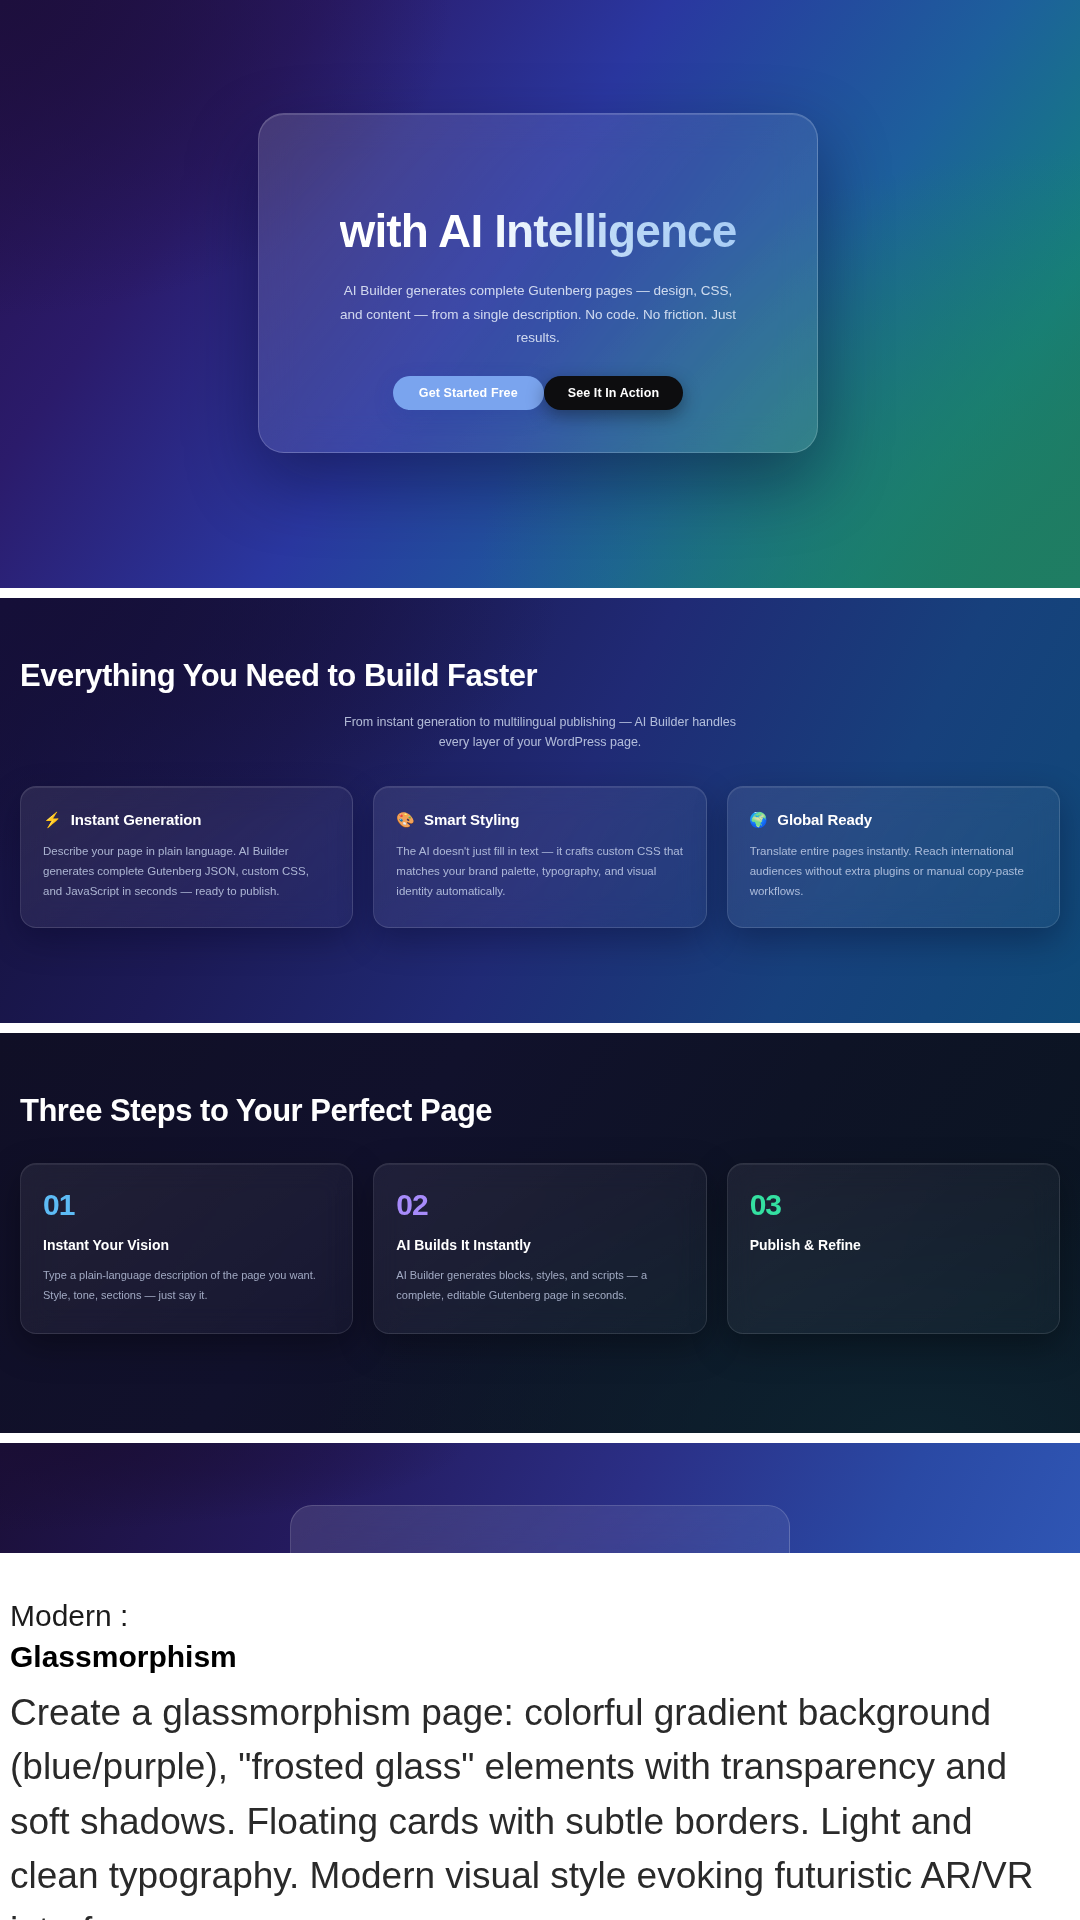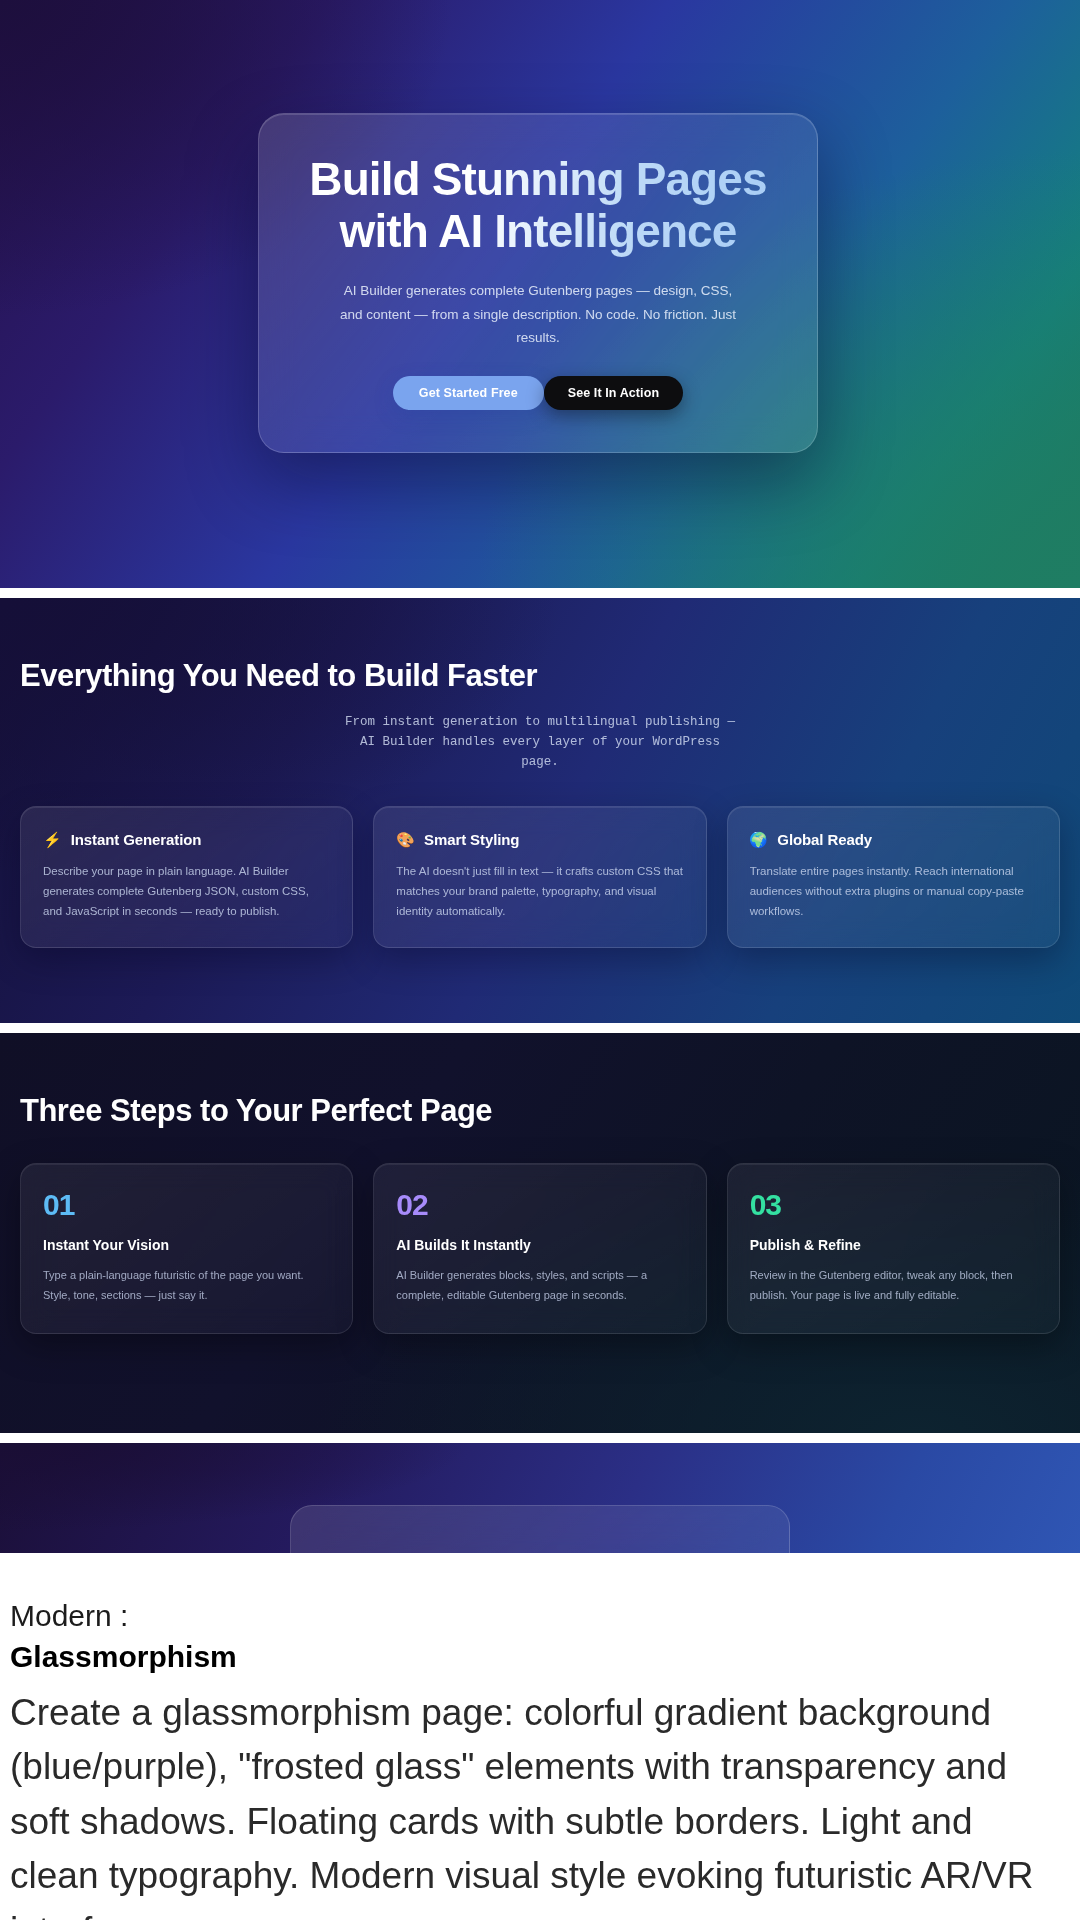--- a/index.html
+++ b/index.html
@@ -69,21 +69,20 @@
     overflow:hidden;
   }
   .sec-head{ padding:60px 20px 0 20px; }
   .sec-title{
     font-size:31px; font-weight:700; letter-spacing:-0.5px; color:#ffffff;
   }
   .sec-sub{
     margin:18px auto 16px auto; width:400px;
     font-size:12.5px; line-height:1.6; text-align:center;
     color:rgba(214,224,244,0.80);
-    font-family:Liberation Mono, monospace;
   }
   .cards{
     display:flex; gap:20px; padding:0 20px; margin-top:34px;
   }
   .f-card{
     flex:1; border-radius:16px;
     background:linear-gradient(145deg, rgba(255,255,255,0.085) 0%, rgba(255,255,255,0.035) 100%);
     border:1px solid rgba(255,255,255,0.12);
     box-shadow:0 12px 34px rgba(3,4,28,0.32), inset 0 1px 0 rgba(255,255,255,0.09);
     backdrop-filter:blur(14px);
@@ -148,21 +147,21 @@
   .divider-white{ height:10px; background:#fff; }
 </style>
 </head>
 <body>
 
 <div class="page">
 
   <section class="hero">
     <div class="hero-card">
       <h1 class="hero-title">
-        <span>Build Stunning Pages</span><br>
+        <br>
         <span>with AI Intelligence</span>
       </h1>
       <p class="hero-sub">AI Builder generates complete Gutenberg pages — design, CSS, and content — from a single description. No code. No friction. Just results.</p>
       <div class="hero-btns">
         <button class="btn btn-primary">Get Started Free</button>
         <button class="btn btn-secondary">See It In Action</button>
       </div>
     </div>
   </section>
 
@@ -206,33 +205,32 @@
 
   <section class="steps">
     <div class="sec-head">
       <h2 class="sec-title">Three Steps to Your Perfect Page</h2>
     </div>
     <div class="cards">
 
       <div class="s-card">
         <div class="s-num" style="color:#5dbbf5">01</div>
         <div class="s-title">Instant Your Vision</div>
-        <p class="s-body">Type a plain-language futuristic of the page you want. Style, tone, sections — just say it.</p>
+        <p class="s-body">Type a plain-language description of the page you want. Style, tone, sections — just say it.</p>
       </div>
 
       <div class="s-card">
         <div class="s-num" style="color:#a78bfa">02</div>
         <div class="s-title">AI Builds It Instantly</div>
         <p class="s-body">AI Builder generates blocks, styles, and scripts — a complete, editable Gutenberg page in seconds.</p>
       </div>
 
       <div class="s-card">
         <div class="s-num" style="color:#34e0a1">03</div>
         <div class="s-title">Publish &amp; Refine</div>
-        <p class="s-body">Review in the Gutenberg editor, tweak any block, then publish. Your page is live and fully editable.</p>
       </div>
 
     </div>
   </section>
 
   <div class="divider-white"></div>
 
   <section class="cta">
     <div class="cta-card"></div>
   </section>

